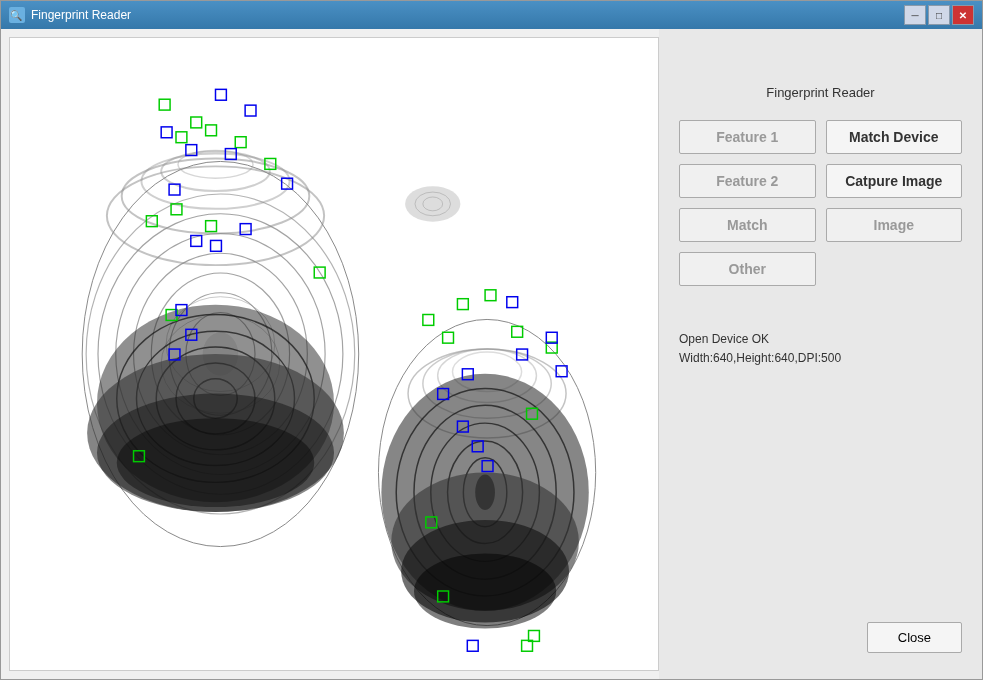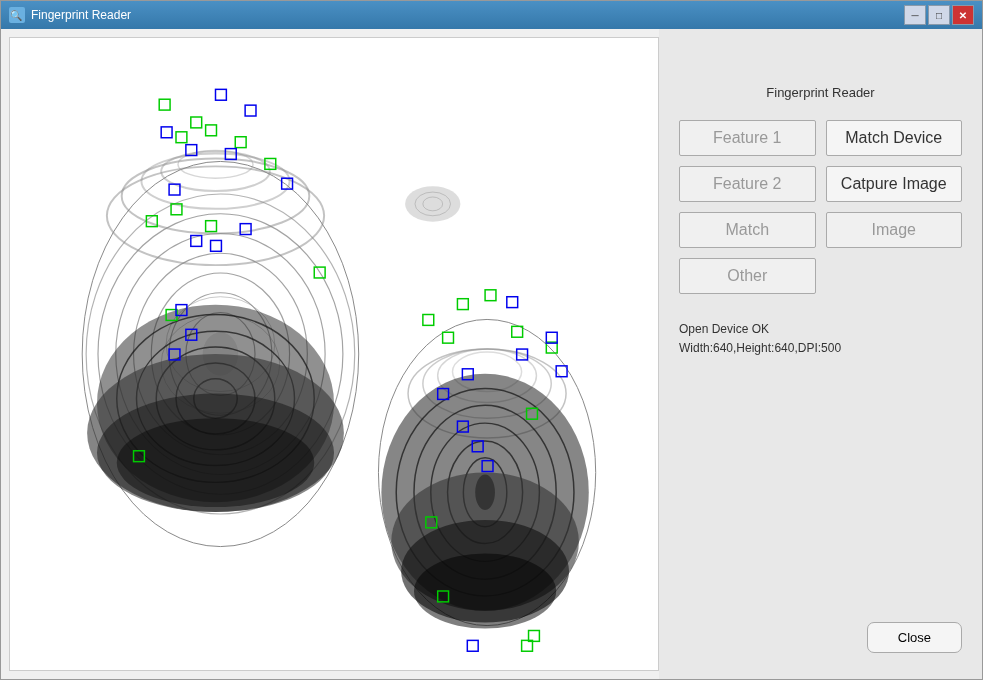--- a/index.html
+++ b/index.html
@@ -102,51 +102,52 @@
       display: grid;
       grid-template-columns: 1fr 1fr;
       gap: 10px;
       margin-bottom: 20px;
     }
     .ctrl-btn {
       padding: 8px 12px;
       background: #f5f5f5;
       border: 1px solid #aaa;
       border-radius: 2px;
-      font-size: 16px;
+      font-size: 14px;
       color: #333;
       cursor: pointer;
       text-align: center;
       min-height: 32px;
       display: flex;
       align-items: center;
       justify-content: center;
+      font-weight: bold;
     }
     .ctrl-btn.disabled {
       color: #999;
       background: #f0f0f0;
     }
     .status-area {
-      margin-top: 6px;
+      margin-top: 24px;
       font-size: 12px;
       color: #333;
       line-height: 1.6;
       flex: 1;
     }
     .close-button-area {
       display: flex;
       justify-content: flex-end;
       margin-top: 10px;
       padding-bottom: 10px;
     }
     .close-main-btn {
       padding: 7px 30px;
       background: #f5f5f5;
       border: 1px solid #aaa;
-      border-radius: 7px;
+      border-radius: 2px;
       font-size: 13px;
       cursor: pointer;
     }
   </style>
 </head>
 <body>
 
 <div class="window">
   <div class="title-bar">
     <div class="title-bar-icon">🔍</div>

